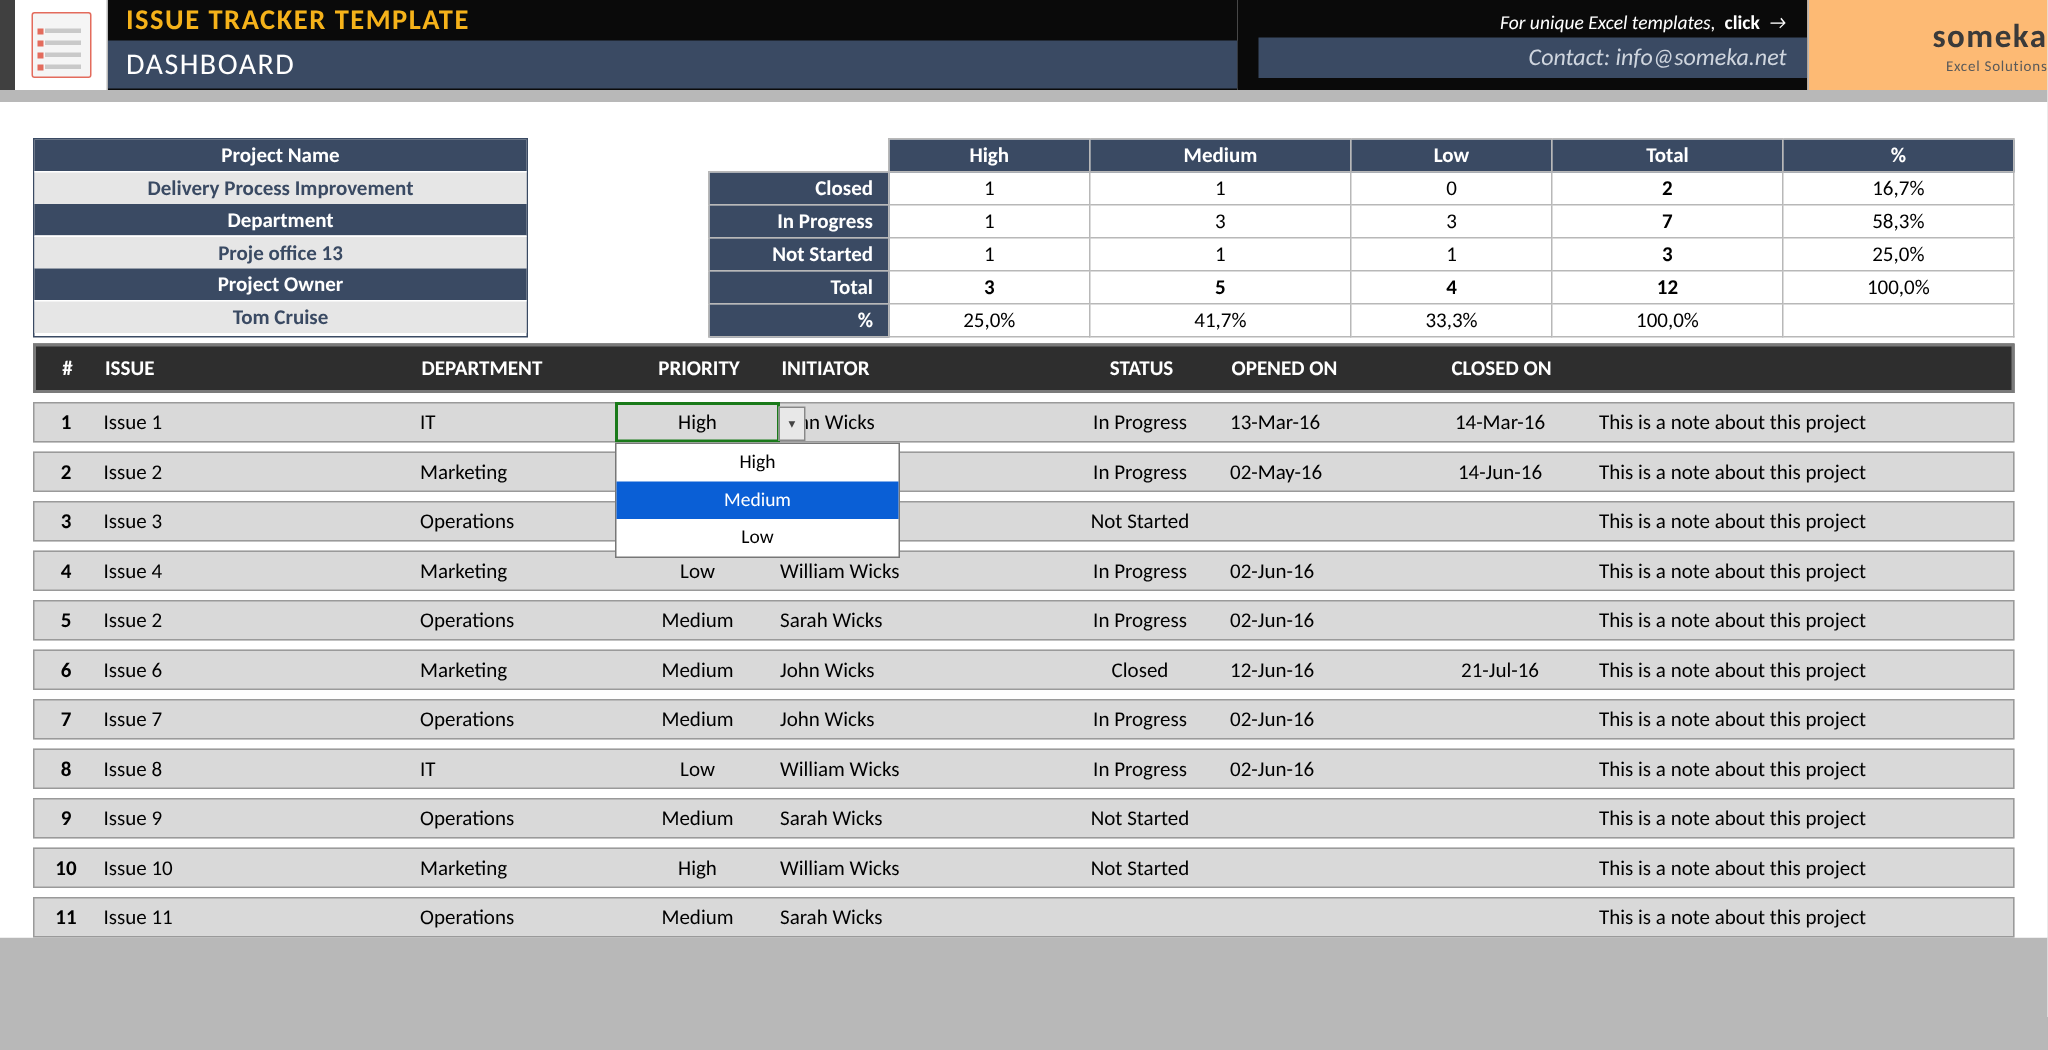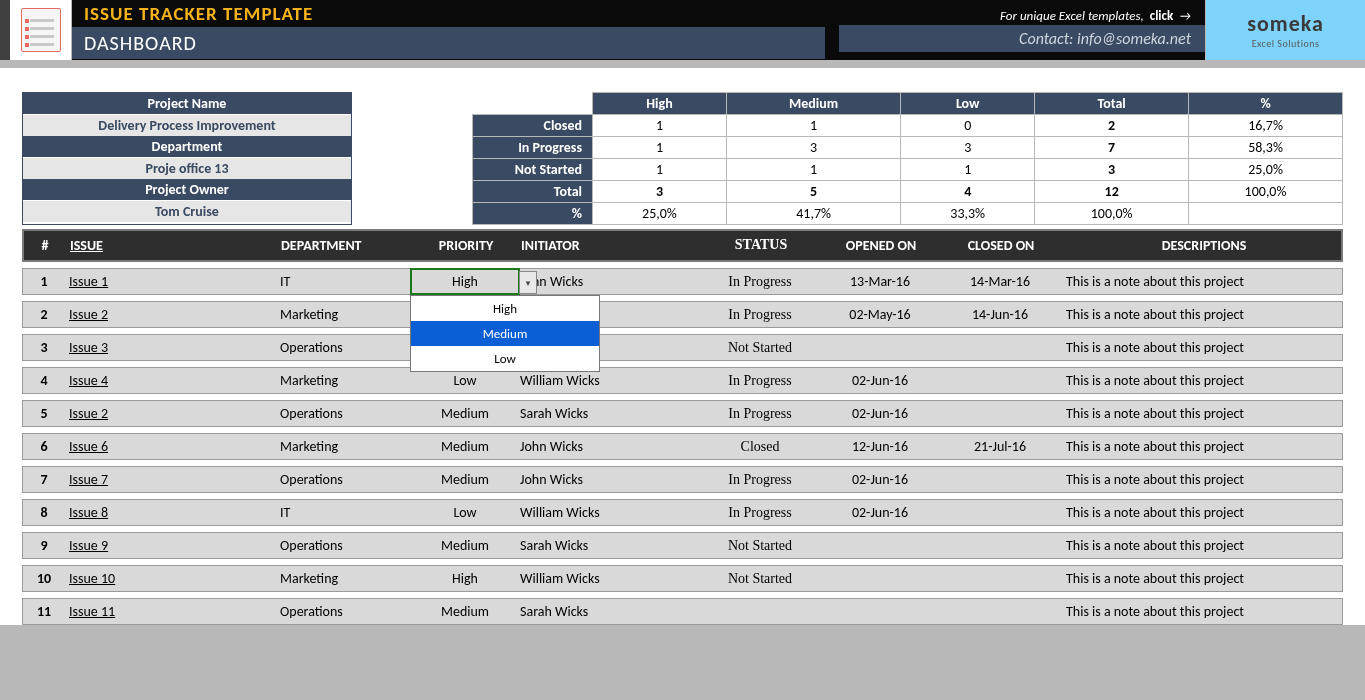--- a/index.html
+++ b/index.html
@@ -15,21 +15,21 @@
   .hdr-icon-box .l1{top:10px}.hdr-icon-box .l2{top:18px}.hdr-icon-box .l3{top:26px}.hdr-icon-box .l4{top:34px}
   .hdr-icon-box .dot { position:absolute; left:3px; width:4px; height:4px; background:#e36b5c; }
   .hdr-icon-box .d1{top:10px}.hdr-icon-box .d2{top:18px}.hdr-icon-box .d3{top:26px}.hdr-icon-box .d4{top:34px}
   .hdr-titles { background:#0a0a0a; flex:1; display:flex; flex-direction:column; justify-content:center; }
   .hdr-title1 { color:#f5b21a; font-size:19px; font-weight:600; padding-left:12px; letter-spacing:1px; }
   .hdr-sub { background:#3a4a63; color:#fff; font-size:20px; font-weight:500; padding:4px 12px; letter-spacing:1px; margin-top:2px; }
   .hdr-right { background:#0a0a0a; width:380px; color:#fff; display:flex; flex-direction:column; align-items:flex-end; justify-content:center; padding-right:14px; }
   .hdr-link { font-size:13px; font-style:italic; display:flex; align-items:center; gap:6px;}
   .hdr-link b { font-style:normal; }
   .hdr-contact { font-size:16px; font-style:italic; color:#cfd5de; background:#3a4a63; width:100%; text-align:right; padding:4px 14px 4px 0; margin-top:2px; margin-right:-14px; }
-  .hdr-logo { width:160px; background:#7dd3fc; display:flex; flex-direction:column; align-items:center; justify-content:center; border-left:1px solid #b8b8b8;}
+  .hdr-logo { width:160px; background:#fdba74; display:flex; flex-direction:column; align-items:flex-end; justify-content:center; border-left:1px solid #b8b8b8;}
   .hdr-logo .brand { font-size:22px; font-weight:700; color:#3a3a3a; letter-spacing:1px;}
   .hdr-logo .tag { font-size:10px; color:#5a5a5a; letter-spacing:0.5px;}
 
   .content { padding: 24px 22px 0 22px; border-top:8px solid #b8b8b8; background:#fff; }
 
   .top-row { display:flex; gap:120px; margin-bottom:4px; }
 
   
   .proj { width:330px; border:1px solid #3a4a63; }
   .proj .lbl { background:#3a4a63; color:#fff; text-align:center; font-weight:700; font-size:14px; padding:2px 0;}
@@ -42,26 +42,26 @@
   .sum-tbl th { background:#3a4a63; color:#fff; font-weight:700; }
   .sum-tbl .rowlbl { background:#3a4a63; color:#fff; font-weight:700; text-align:right; padding-right:10px; width:120px;}
   .sum-tbl .corner { border:none; background:transparent; }
   .sum-tbl .tot { font-weight:700; }
 
   
   .issues { width:100%; }
   .iss-head { display:flex; background:#2e2e2e; color:#fff; font-weight:700; font-size:14px; border:2px solid #7a7a7a; padding:6px 0; }
   .iss-row { display:flex; background:#d9d9d9; border:1px solid #9a9a9a; margin-top:6px; font-size:14px; height:27px; align-items:center; }
   .col-num { width:42px; text-align:center; font-weight:700;}
-  .col-issue { width:215px; padding-left:4px;text-decoration:underline;}
+  .col-issue { width:215px; padding-left:4px;}
   .col-dept { width:130px; }
   .col-pri { width:110px; text-align:center;}
   .col-init { width:180px; }
-  .col-stat { width:120px; text-align:center;font-family:Liberation Serif, serif;}
-  .col-open { width:120px; text-align:center;}
+  .col-stat { width:120px; text-align:center;}
+  .col-open { width:120px; text-align:left;}
   .col-close { width:120px; text-align:center;}
   .col-desc { flex:1; padding-left:6px;}
   .iss-head .col-desc { text-align:center; }
 
   
   .active-cell { border:2px solid #1a7a1a; position:relative; height:27px; line-height:23px; background:#d9d9d9; }
   .dd-btn { position:absolute; right:-19px; top:1px; width:18px; height:23px; background:#e8e8e8; border:1px solid #888; display:flex; align-items:center; justify-content:center; font-size:9px; color:#444;}
   .dd-list { position:absolute; left:-2px; top:25px; width:190px; background:#fff; border:1px solid #777; z-index:10; font-size:13px; }
   .dd-list div { padding:1px 6px; }
   .dd-list .sel { background:#0a5fd6; color:#fff; }
@@ -176,21 +176,20 @@
     <div class="issues">
       <div class="iss-head">
         <div class="col-num">#</div>
         <div class="col-issue">ISSUE</div>
         <div class="col-dept">DEPARTMENT</div>
         <div class="col-pri">PRIORITY</div>
         <div class="col-init">INITIATOR</div>
         <div class="col-stat">STATUS</div>
         <div class="col-open">OPENED ON</div>
         <div class="col-close">CLOSED ON</div>
-        <div class="col-desc">DESCRIPTIONS</div>
       </div>
 
       <div class="iss-row">
         <div class="col-num">1</div>
         <div class="col-issue">Issue 1</div>
         <div class="col-dept">IT</div>
         <div class="col-pri active-cell">
           <span>High</span>
           <div class="dd-btn">
             <span>▾</span>

